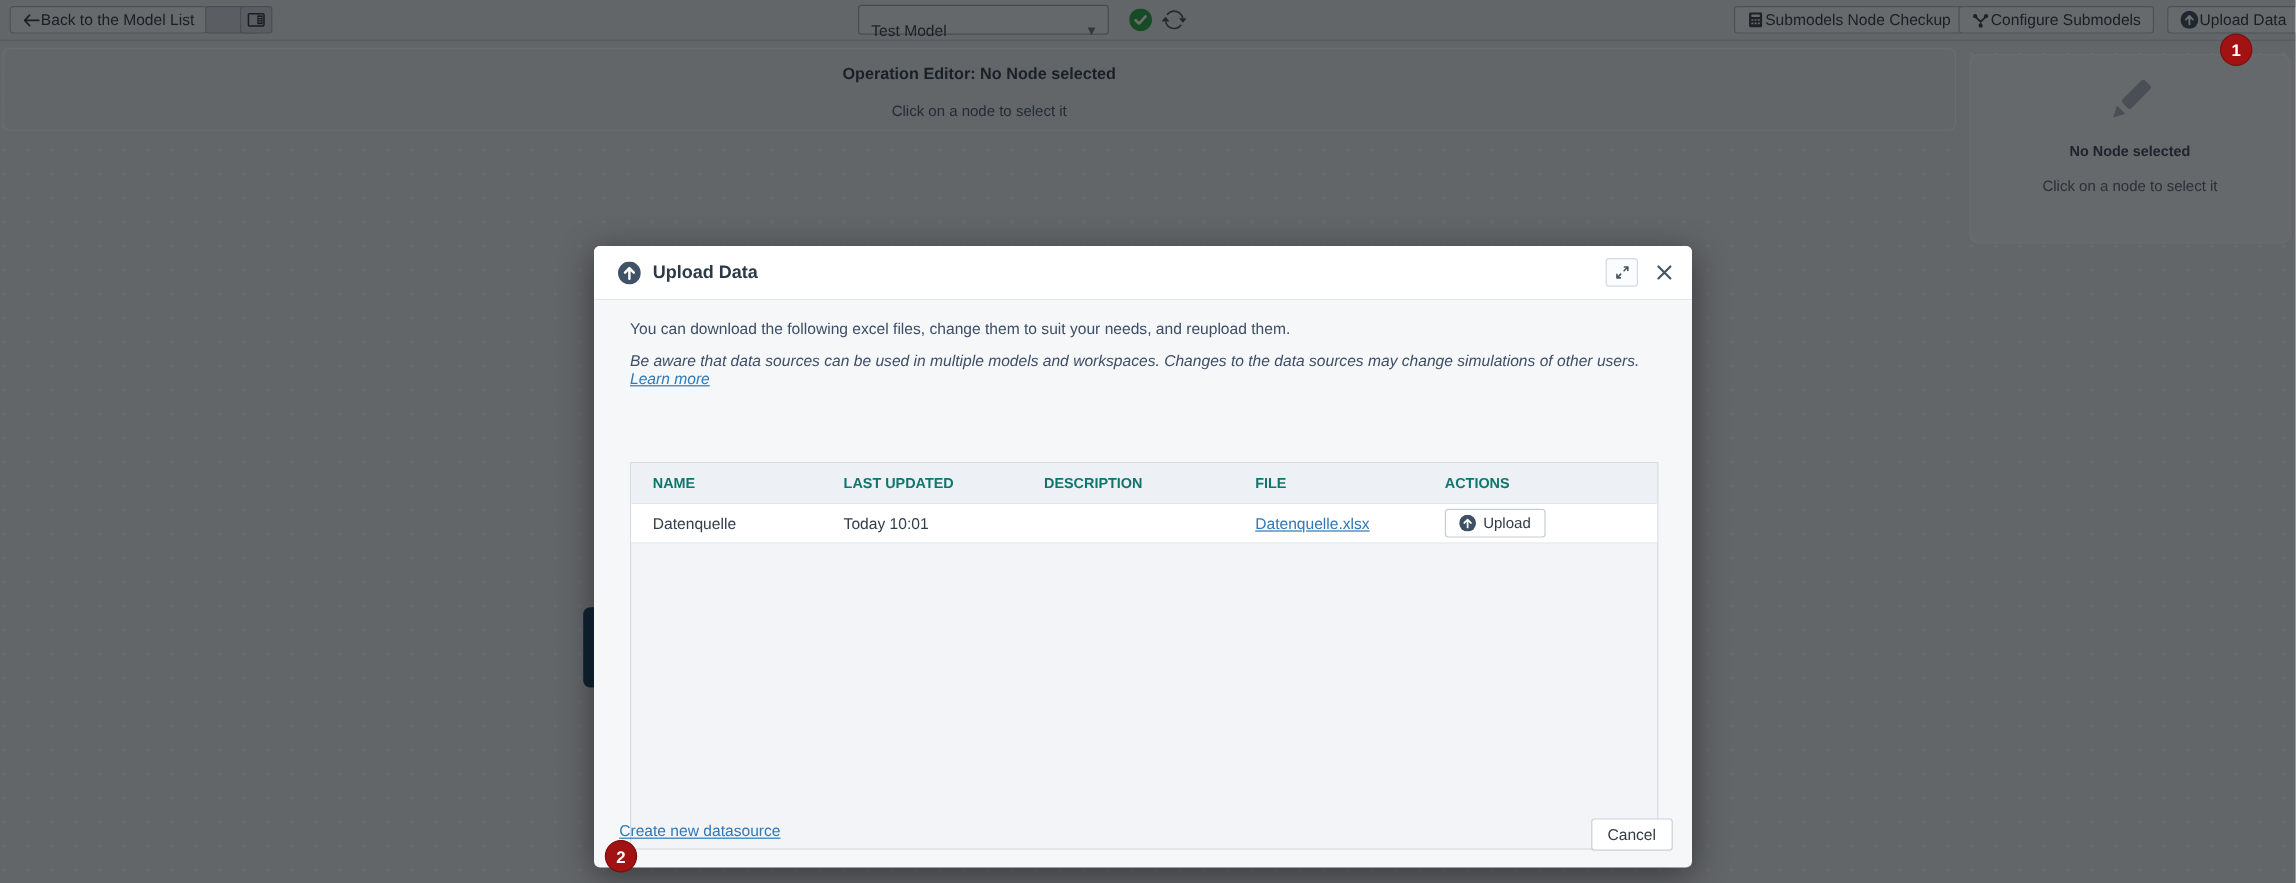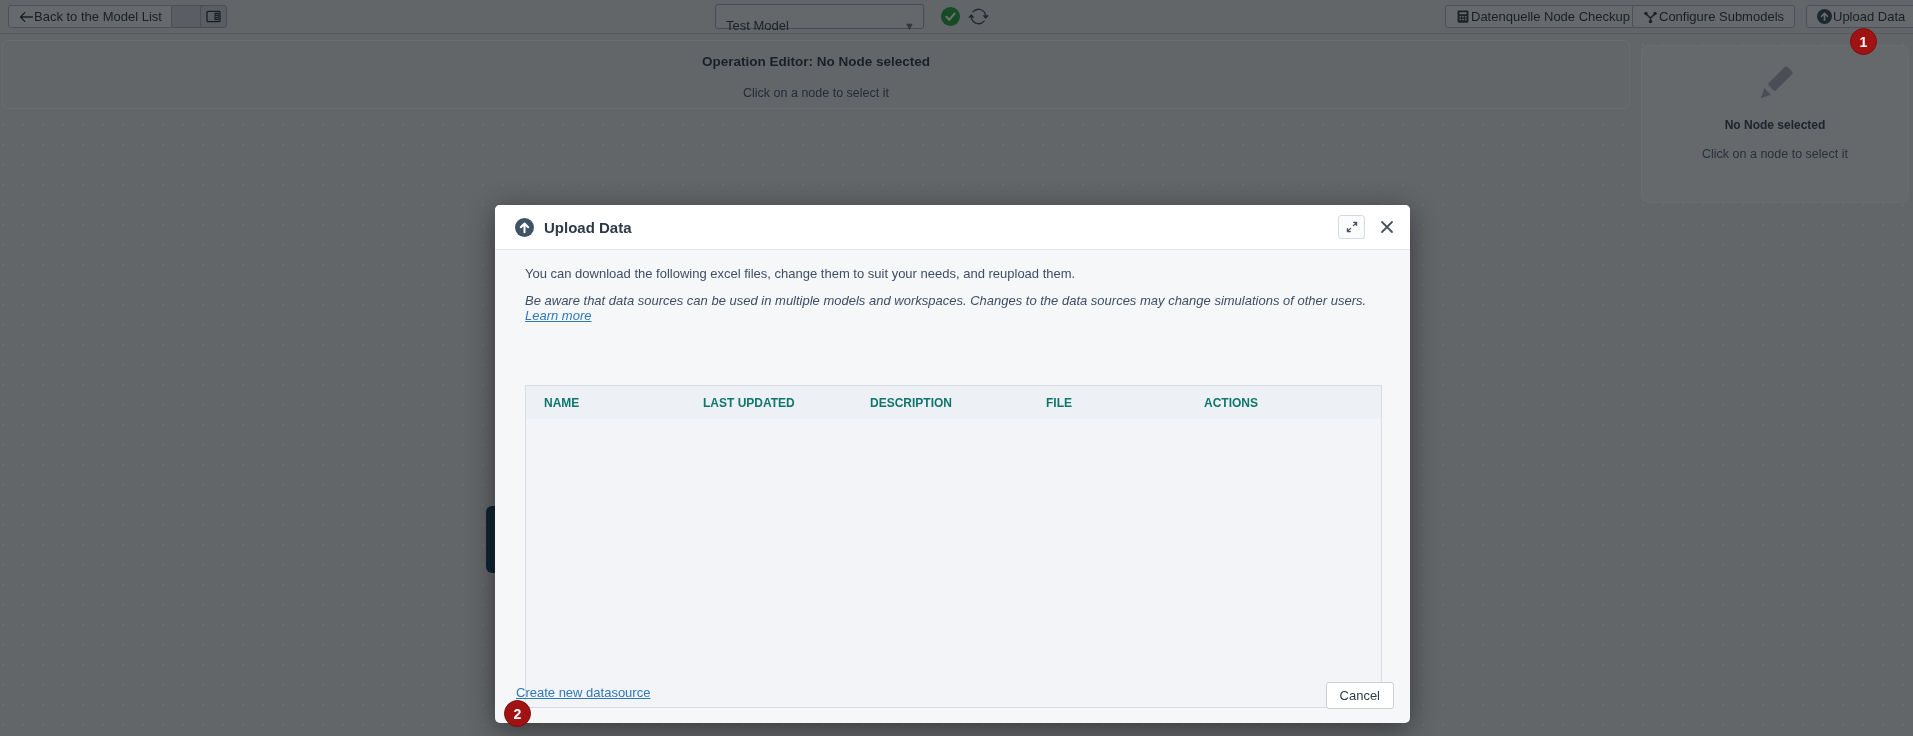--- a/index.html
+++ b/index.html
@@ -190,21 +190,21 @@
       <svg width="21" height="21" viewBox="0 0 16 16" fill="currentColor">
         <path d="M11.534 7h3.932a.25.25 0 0 1 .192.41l-1.966 2.36a.25.25 0 0 1-.384 0l-1.966-2.36a.25.25 0 0 1 .192-.41zm-11 2h3.932a.25.25 0 0 0 .192-.41L2.692 6.23a.25.25 0 0 0-.384 0L.342 8.59A.25.25 0 0 0 .534 9z"></path>
         <path d="M8 3c-1.552 0-2.94.707-3.857 1.818a.5.5 0 1 1-.771-.636A6.002 6.002 0 0 1 13.917 7H12.9A5.002 5.002 0 0 0 8 3zM3.1 9a5.002 5.002 0 0 0 8.757 2.182.5.5 0 1 1 .771.636A6.002 6.002 0 0 1 2.083 9H3.1z"></path>
       </svg>
     </span>
 
     <button class="tbtn" style="left:1445px;">
       <svg width="14" height="15" viewBox="0 0 16 16" fill="#39424b">
         <path d="M3 1h10a1.2 1.2 0 0 1 1.2 1.2v11.6A1.2 1.2 0 0 1 13 15H3a1.2 1.2 0 0 1-1.2-1.2V2.2A1.2 1.2 0 0 1 3 1zm1 2v2.4h8V3H4zm0 4.4v1.6h1.9V7.4H4zm3.05 0v1.6h1.9V7.4h-1.9zm3.05 0v1.6H12V7.4h-1.9zM4 10.6v1.6h1.9v-1.6H4zm3.05 0v1.6h1.9v-1.6h-1.9zm3.05 0v1.6H12v-1.6h-1.9z"></path>
       </svg>
-      <span>Datenquelle Node Checkup</span>
+      <span>Submodels Node Checkup</span>
     </button>
 
     <button class="tbtn" style="left:1632px;">
       <svg width="15" height="14" viewBox="0 0 16 16">
         <circle cx="2.8" cy="4" r="2" fill="#39424b"></circle>
         <circle cx="13.2" cy="4" r="2" fill="#39424b"></circle>
         <circle cx="8" cy="13" r="2" fill="#39424b"></circle>
         <path d="M3.6 5.1 8 9.3l4.4-4.2M8 9.3V12" stroke="#39424b" stroke-width="1.7" fill="none" stroke-linecap="round"></path>
       </svg>
       <span>Configure Submodels</span>
@@ -274,20 +274,37 @@
       </div>
 
       <div class="ds-table">
         <div class="trow thead">
           <span>NAME</span>
           <span>LAST UPDATED</span>
           <span>DESCRIPTION</span>
           <span>FILE</span>
           <span>ACTIONS</span>
         </div>
+        <div class="trow tdata">
+          <span>Datenquelle</span>
+          <span>Today 10:01</span>
+          <span></span>
+          <span><a class="link">Datenquelle.xlsx</a></span>
+          <span>
+            <button class="upload-row-btn">
+              <span class="circle-up">
+                <svg width="14" height="14" viewBox="0 0 16 16">
+                  <circle cx="8" cy="8" r="8" fill="#3e5063"></circle>
+                  <path d="M8 12V5.4M4.9 7.8 8 4.6l3.1 3.2" stroke="#fff" stroke-width="1.7" fill="none" stroke-linecap="round" stroke-linejoin="round"></path>
+                </svg>
+              </span>
+              <span>Upload</span>
+            </button>
+          </span>
+        </div>
       </div>
 
       <a class="link create-link">Create new datasource</a>
       <button class="cancel-btn">Cancel</button>
     </div>
   </div>
 
   <div class="badge badge-1">1</div>
   <div class="badge badge-2">2</div>
 

